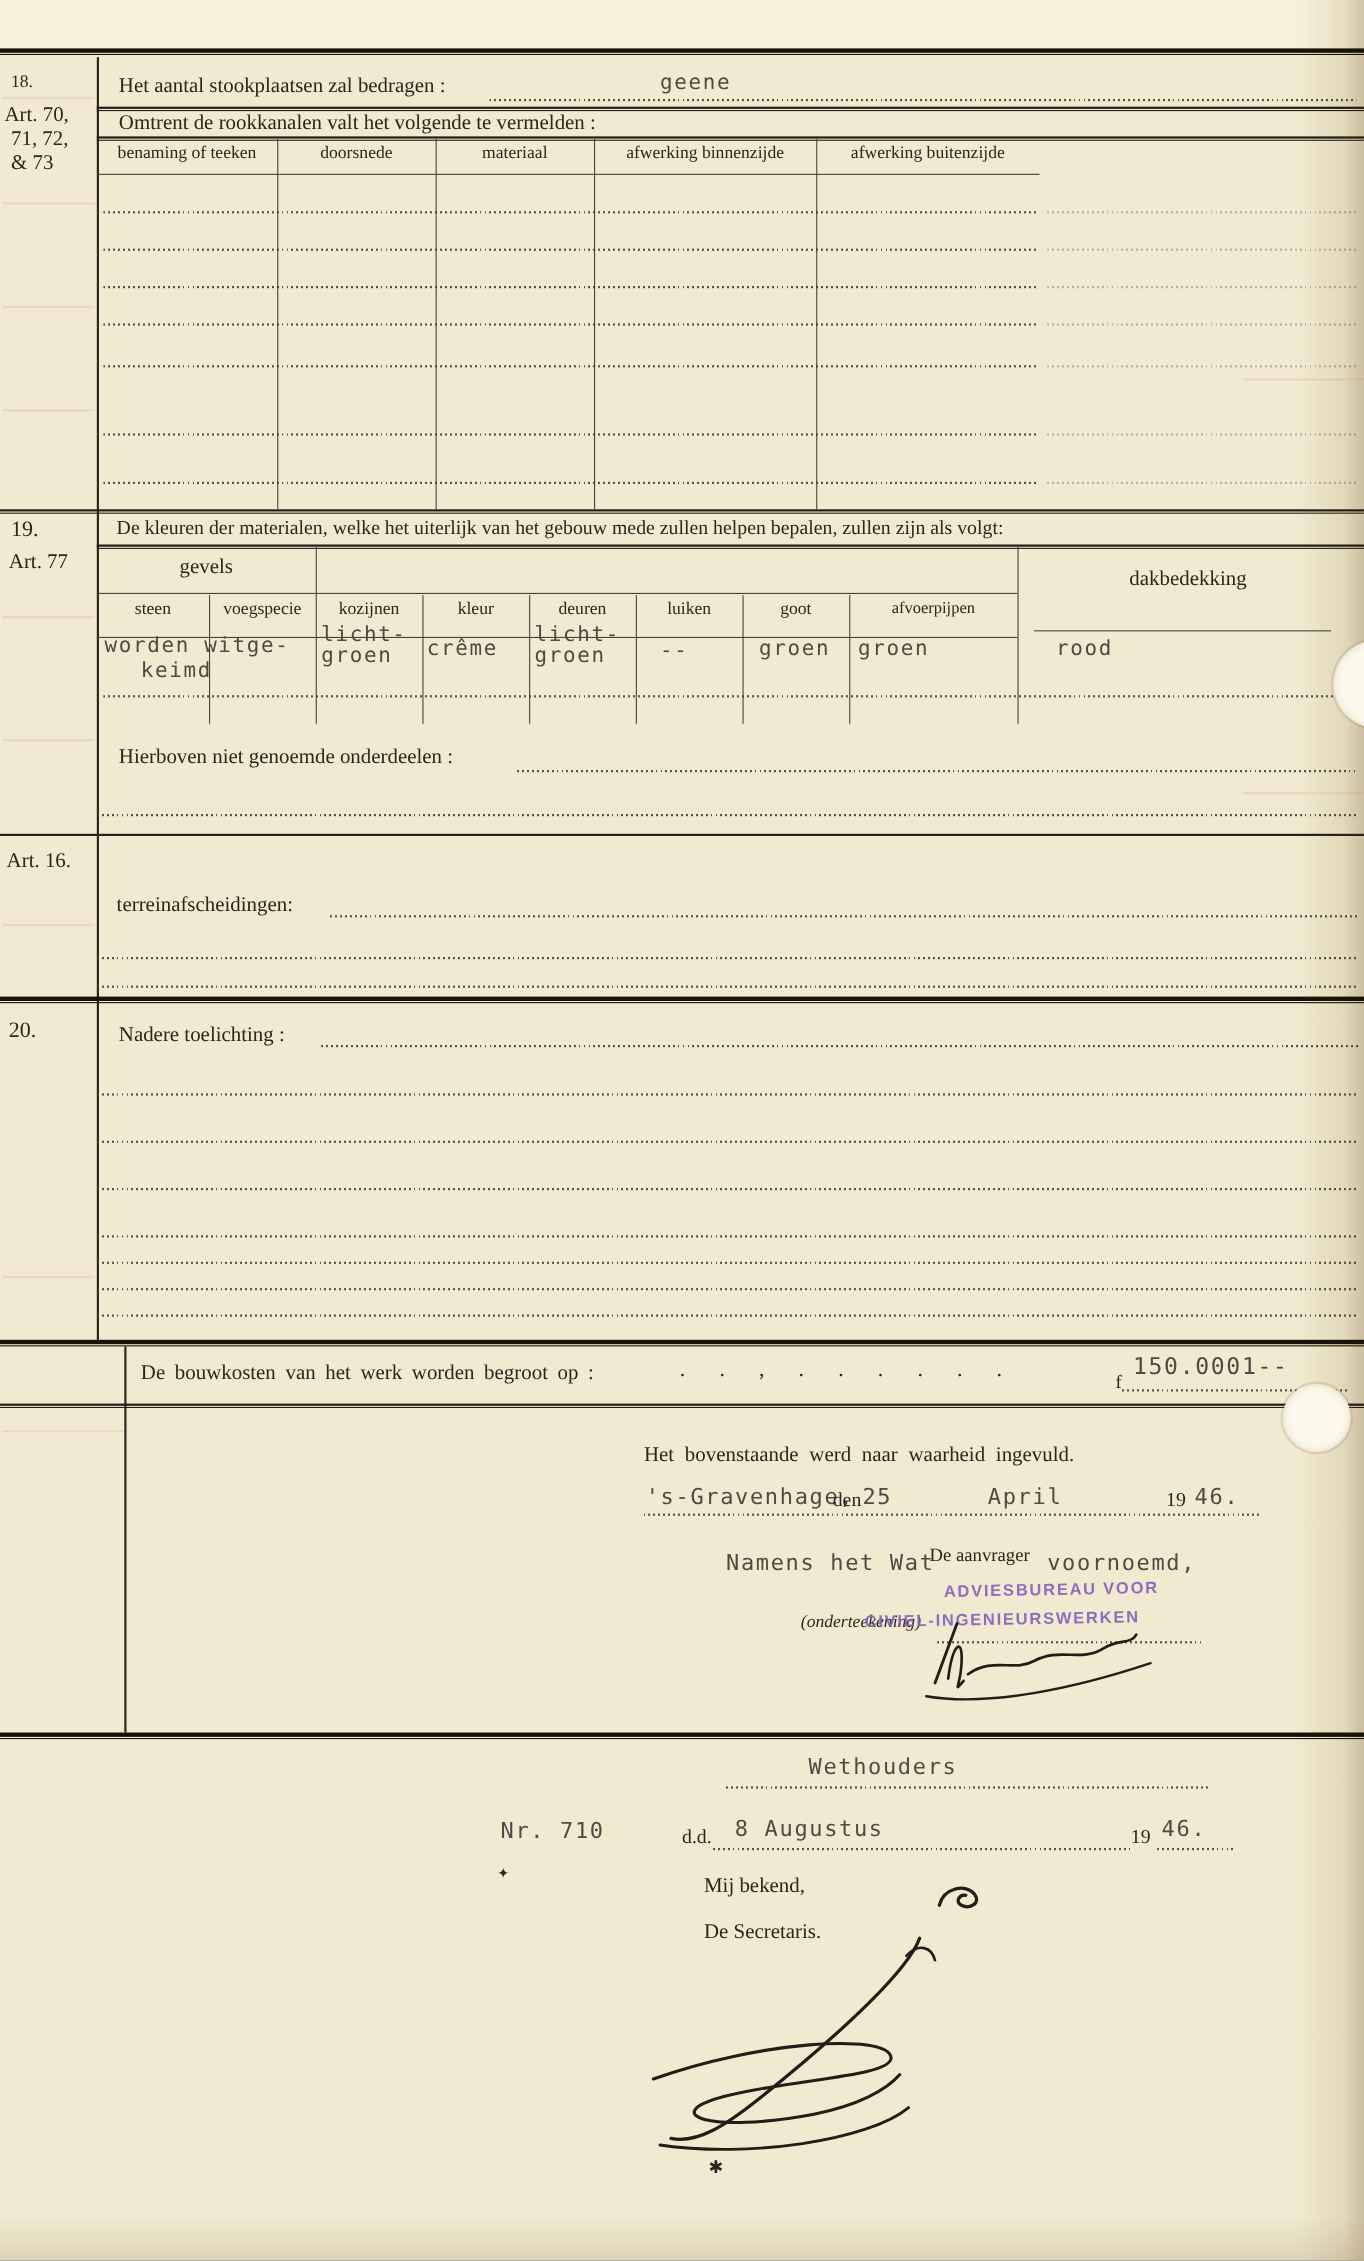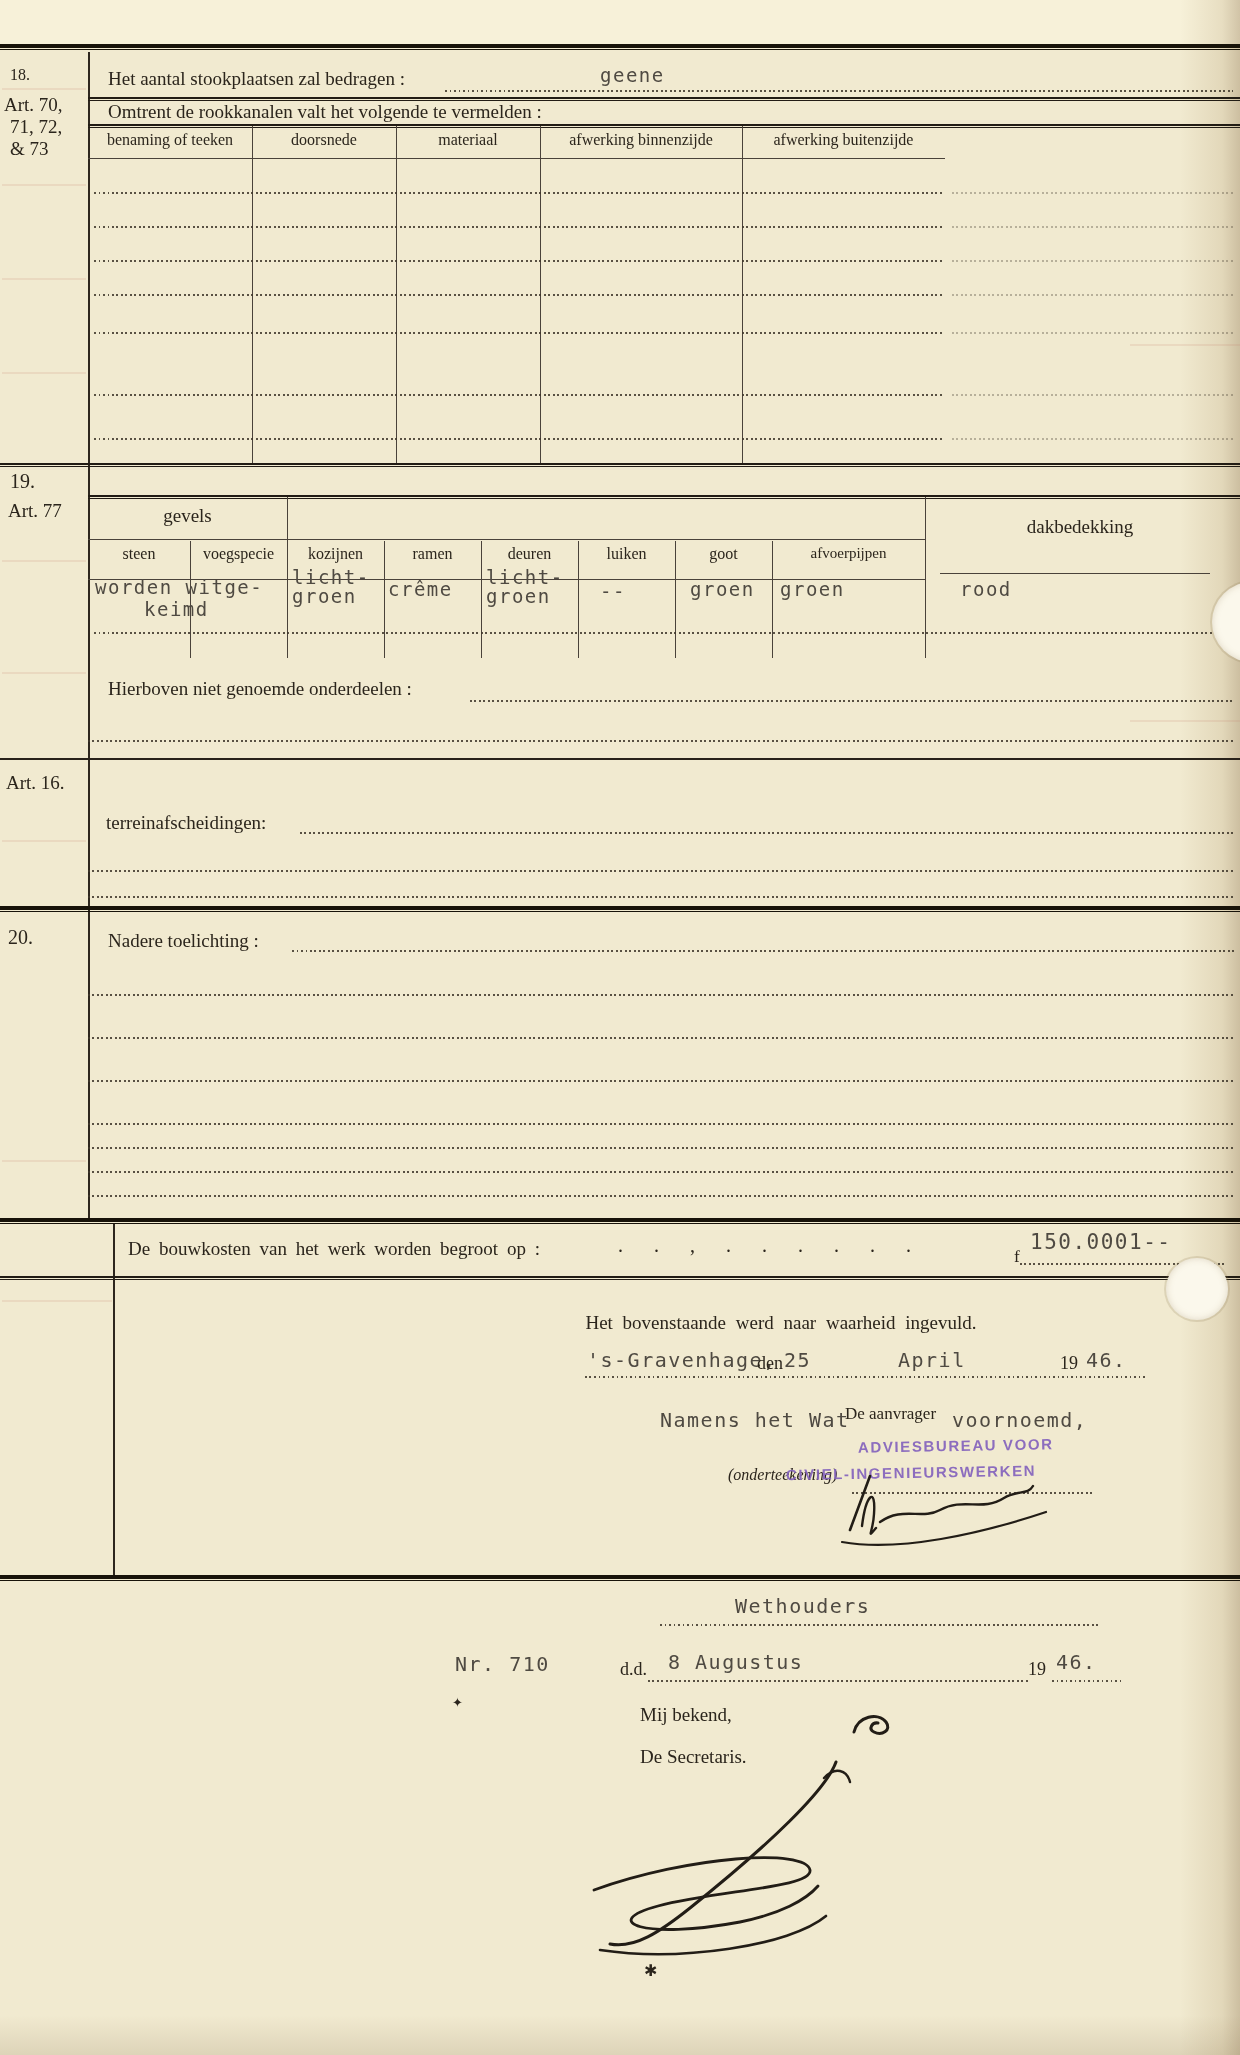--- a/index.html
+++ b/index.html
@@ -93,47 +93,48 @@
   <div class="dot" style="left:94px;top:332px;width:848px"></div>
   <div class="dot faint" style="left:952px;top:332px;width:283px"></div>
   <div class="dot" style="left:94px;top:394px;width:848px"></div>
   <div class="dot faint" style="left:952px;top:394px;width:283px"></div>
   <div class="dot" style="left:94px;top:438px;width:848px"></div>
   <div class="dot faint" style="left:952px;top:438px;width:283px"></div>
   <div class="hrd" style="left:0;top:463px;width:1240px"></div>
 
   <span class="p" style="left:10px;top:470px;font-size:20px">19.</span>
   <span class="p" style="left:8px;top:500px">Art. 77</span>
+  <span class="p" style="left:106px;top:469px;font-size:18px">De kleuren der materialen, welke het uiterlijk van het gebouw mede zullen helpen bepalen, zullen zijn als volgt:</span>
   <div class="hrd" style="left:88px;top:495px;width:1152px"></div>
 
   <span class="p ctr" style="left:88px;top:505px;width:199px">gevels</span>
   <span class="p ctr" style="left:925px;top:516px;width:310px">dakbedekking</span>
   <div class="hr1" style="left:88px;top:539px;width:199px"></div>
   <div class="hr1" style="left:287px;top:539px;width:638px"></div>
   <div class="hr1" style="left:940px;top:573px;width:270px"></div>
   <div class="vl1" style="left:287px;top:497px;height:161px"></div>
   <div class="vl1" style="left:925px;top:497px;height:161px"></div>
   <div class="vl1" style="left:190px;top:541px;height:117px"></div>
   <div class="vl1" style="left:384px;top:541px;height:117px"></div>
   <div class="vl1" style="left:481px;top:541px;height:117px"></div>
   <div class="vl1" style="left:578px;top:541px;height:117px"></div>
   <div class="vl1" style="left:675px;top:541px;height:117px"></div>
   <div class="vl1" style="left:772px;top:541px;height:117px"></div>
   <span class="p sm ctr" style="left:88px;top:545px;width:102px">steen</span>
   <span class="p sm ctr" style="left:190px;top:545px;width:97px">voegspecie</span>
   <span class="p sm ctr" style="left:287px;top:545px;width:97px">kozijnen</span>
-  <span class="p sm ctr" style="left:384px;top:545px;width:97px">ramen</span>
+  <span class="p sm ctr" style="left:384px;top:545px;width:97px">kleur</span>
   <span class="p sm ctr" style="left:481px;top:545px;width:97px">deuren</span>
   <span class="p sm ctr" style="left:578px;top:545px;width:97px">luiken</span>
   <span class="p sm ctr" style="left:675px;top:545px;width:97px">goot</span>
   <span class="p sm ctr" style="left:772px;top:545px;width:153px;font-size:15px">afvoerpijpen</span>
   <div class="hr1" style="left:88px;top:579px;width:837px"></div>
 
   <span class="t" style="left:95px;top:576px">worden witge-</span>
-  <span class="t" style="left:144px;top:598px">keimd</span>
+  <span class="t" style="left:128px;top:598px">keimd</span>
   <span class="t" style="left:292px;top:566px">licht-</span>
   <span class="t" style="left:292px;top:585px">groen</span>
   <span class="t" style="left:388px;top:578px">crême</span>
   <span class="t" style="left:486px;top:566px">licht-</span>
   <span class="t" style="left:486px;top:585px">groen</span>
   <span class="t" style="left:600px;top:580px">--</span>
   <span class="t" style="left:690px;top:578px">groen</span>
   <span class="t" style="left:780px;top:578px">groen</span>
   <span class="t" style="left:960px;top:578px">rood</span>
   <div class="dot" style="left:94px;top:632px;width:1136px"></div>

